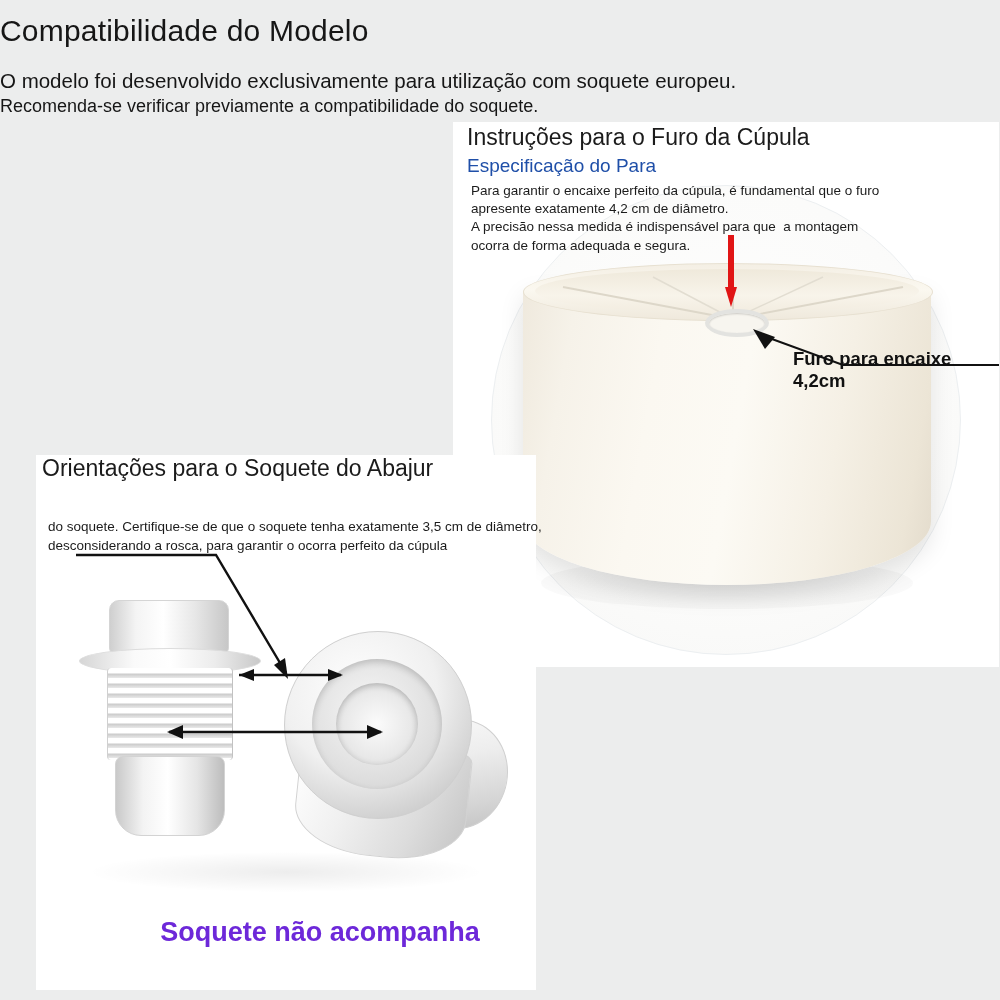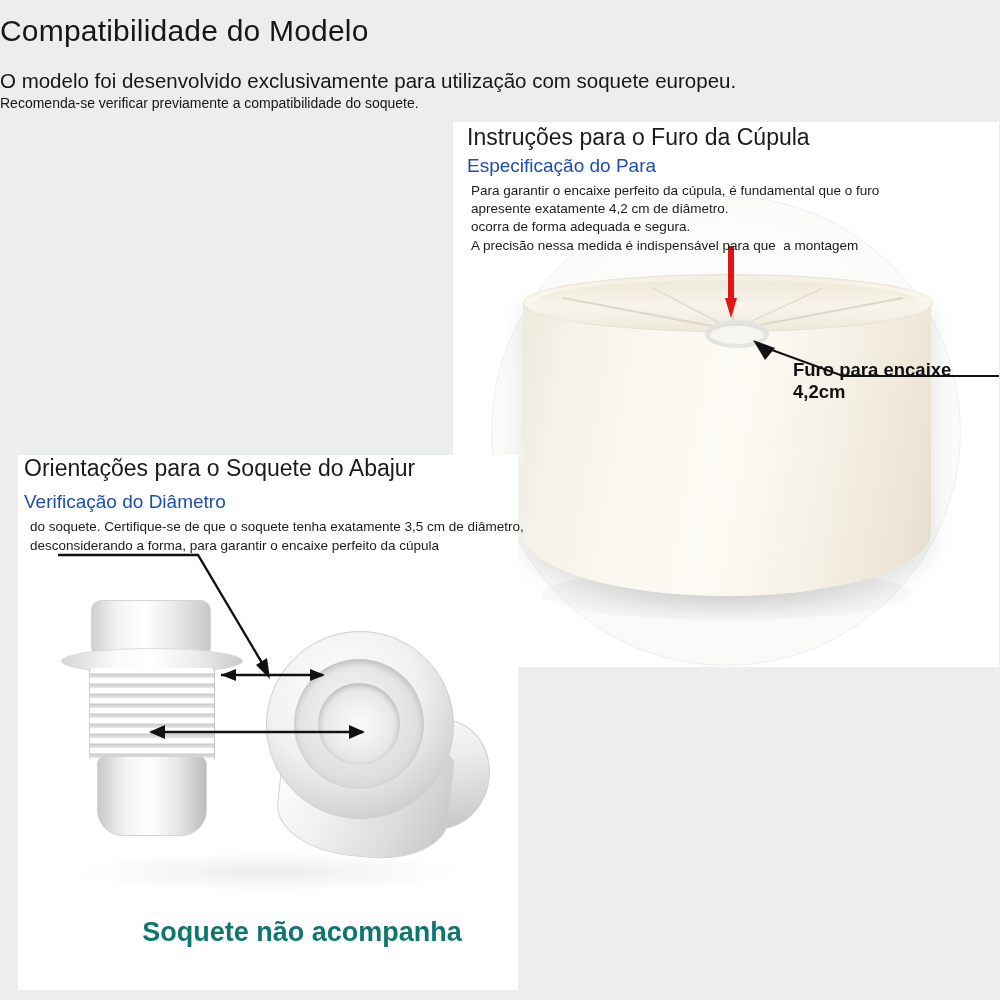--- a/index.html
+++ b/index.html
@@ -32,21 +32,21 @@
     line-height: 1.15;
   }
   #header .sub {
     font-size: 20.5px;
     font-weight: 400;
     color: #161616;
     line-height: 1.35;
     margin-top: 18px;
   }
   #header .sub2 {
-    font-size: 14px;
+    font-size: 18px;
     font-weight: 400;
     color: #161616;
     line-height: 1.35;
   }
 
   
   #panel-cupula {
     position: absolute;
     left: 453px;
     top: 122px;
@@ -76,21 +76,21 @@
     width: 500px;
     font-size: 13.5px;
     line-height: 1.35;
     color: #1b1b1b;
   }
   #panel-cupula .p-body .ln { display: block; white-space: pre; }
 
   
   .shade-wrap {
     position: absolute;
-    left: 0; top: 16px;
+    left: 0; top: 5px;
     width: 546px; height: 707px;
   }
   .shade-halo {
     position: absolute;
     left: 38px; top: 58px;
     width: 468px; height: 468px;
     border-radius: 50%;
     border: 1px solid #eceff1;
     background: radial-gradient(circle at 50% 45%, #fefefe 0%, #fbfbfa 60%, #f6f6f5 100%);
   }
@@ -180,21 +180,21 @@
     font-size: 18.5px;
     font-weight: bold;
     color: #111;
     line-height: 1.2;
     white-space: nowrap;
   }
 
   
   #panel-soquete {
     position: absolute;
-    left: 18px;
+    left: 36px;
     top: 455px;
     width: 500px;
     height: 535px;
     background: #ffffff;
   }
   #panel-soquete .s-title {
     position: absolute;
     left: 6px;
     top: 0px;
     font-size: 23px;
@@ -319,21 +319,21 @@
   .leader { position: absolute; left: 0; top: 0; width: 500px; height: 535px; }
 
   #panel-soquete .footnote {
     position: absolute;
     left: 0;
     top: 462px;
     width: 568px;
     text-align: center;
     font-size: 27px;
     font-weight: bold;
-    color: #0f766e;
+    color: #6d28d9;
   }
 
   svg { display: block; }
 </style>
 </head>
 <body>
 
 <div id="header">
   <div class="title">Compatibilidade do Modelo</div>
   <div class="sub">O modelo foi desenvolvido exclusivamente para utilização com soquete europeu.</div>
@@ -372,31 +372,30 @@
       <span>Furo para encaixe</span><br>
       <span>4,2cm</span>
     </div>
   </div>
 
   <div class="p-title">Instruções para o Furo da Cúpula</div>
   <div class="p-sub">Especificação do Para</div>
   <div class="p-body">
     <span class="ln">Para garantir o encaixe perfeito da cúpula, é fundamental que o furo</span>
     <span class="ln">apresente exatamente 4,2 cm de diâmetro.</span>
+    <span class="ln">A precisão nessa medida é indispensável para que  a montagem</span>
     <span class="ln">ocorra de forma adequada e segura.</span>
-    <span class="ln">A precisão nessa medida é indispensável para que  a montagem</span>
   </div>
 </div>
 
 <div id="panel-soquete">
   <div class="s-title">Orientações para o Soquete do Abajur</div>
-  <div class="s-sub">Verificação do Diâmetro</div>
   <div class="s-body">
     <span class="ln">do soquete. Certifique-se de que o soquete tenha exatamente 3,5 cm de diâmetro,</span>
-    <span class="ln">desconsiderando a forma, para garantir o encaixe perfeito da cúpula</span>
+    <span class="ln">desconsiderando a rosca, para garantir o ocorra perfeito da cúpula</span>
   </div>
 
   <div class="photo">
     <div class="photo-shadow"></div>
 
     <div class="socket-a">
       <div class="cap"></div>
       <div class="flange"></div>
       <div class="thread"></div>
       <div class="base"></div>

